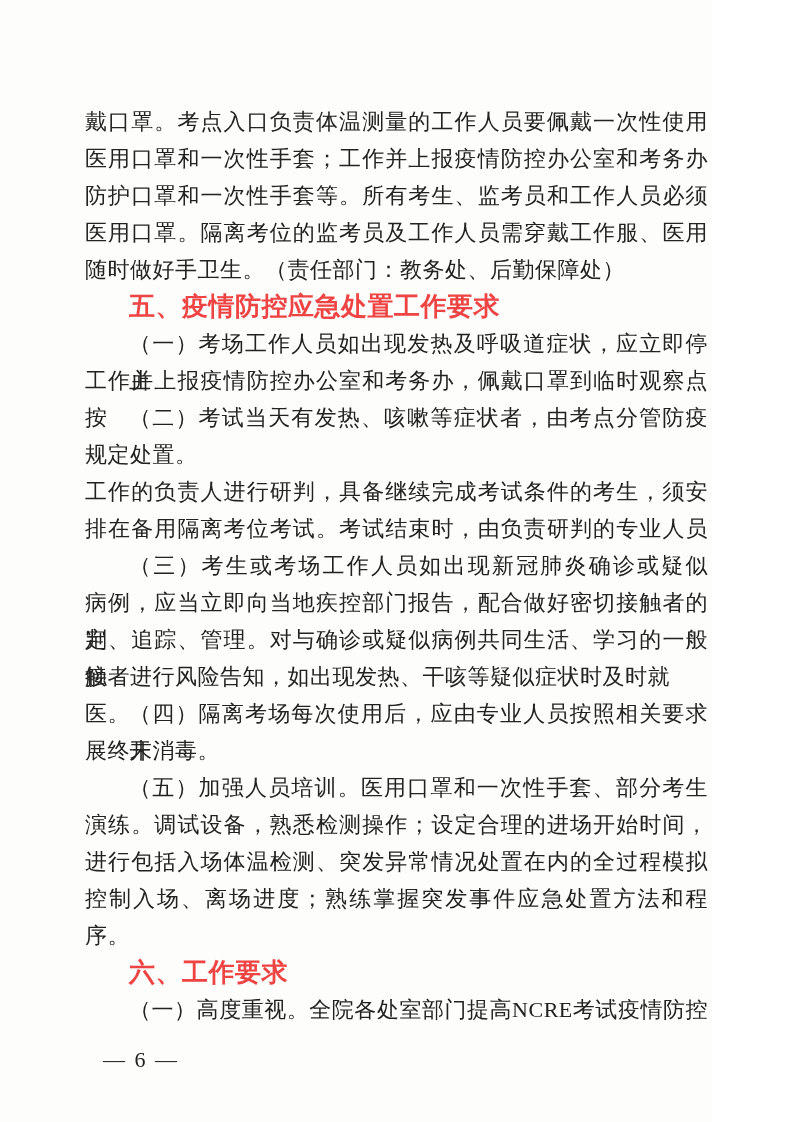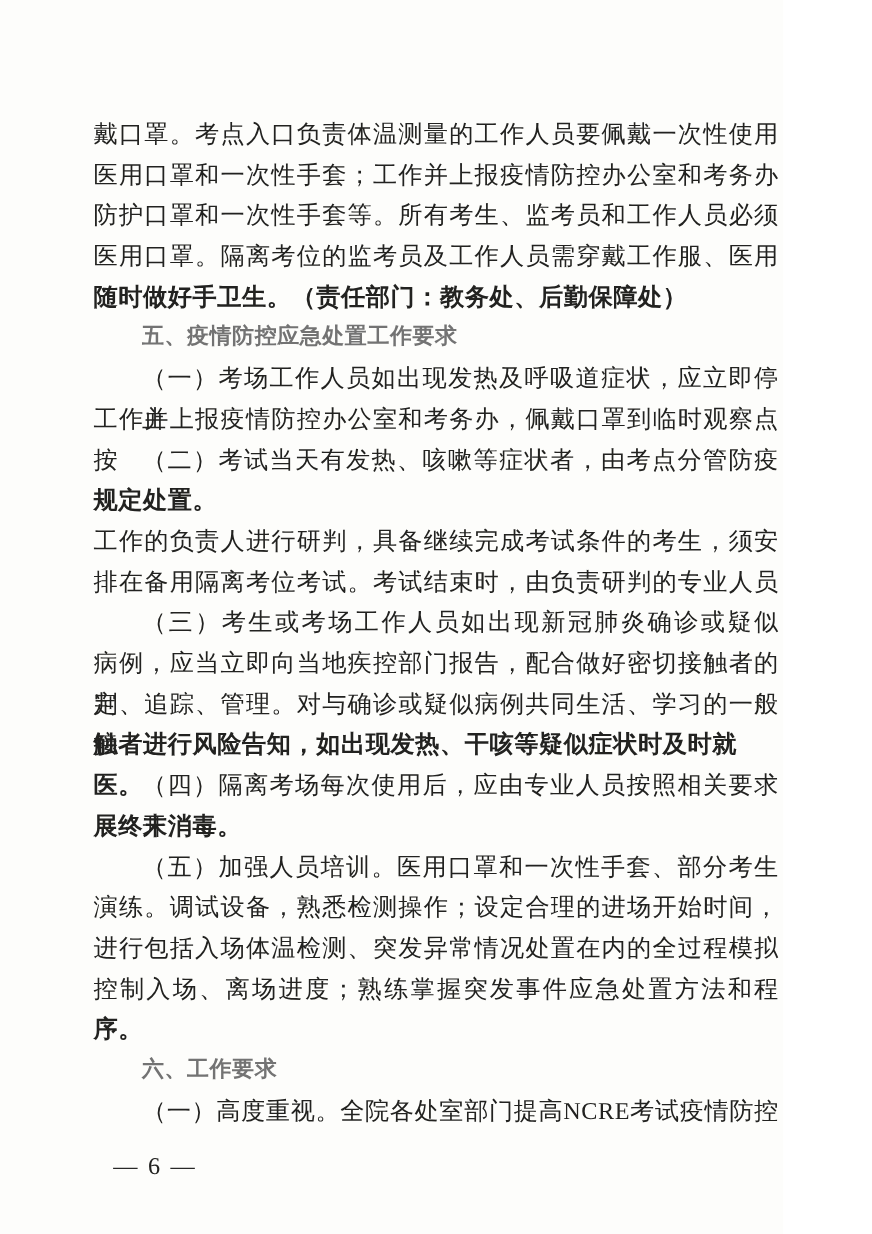--- a/index.html
+++ b/index.html
@@ -28,31 +28,30 @@
     font-size: 22px;
     letter-spacing: 0.5px;
     color: #222220;
   }
   .line.justify {
     text-align: justify;
     text-align-last: justify;
   }
   .line.left {
     text-align: left;
-    font-weight: bold;
   }
   .line.indent {
     padding-left: 44px;
   }
   .line.heading {
     font-family: "Liberation Sans", "DejaVu Sans", sans-serif;
     font-weight: bold;
-    font-size: 20px;
+    font-size: 26px;
     text-align: left;
-    color: #737373;
+    color: #ef4444;
   }
   .page-number {
     position: absolute;
     left: 103px;
     top: 1046px;
     font-size: 22px;
     line-height: 28px;
     letter-spacing: 2px;
     color: #222220;
     font-family: "Liberation Serif", "DejaVu Serif", serif;

